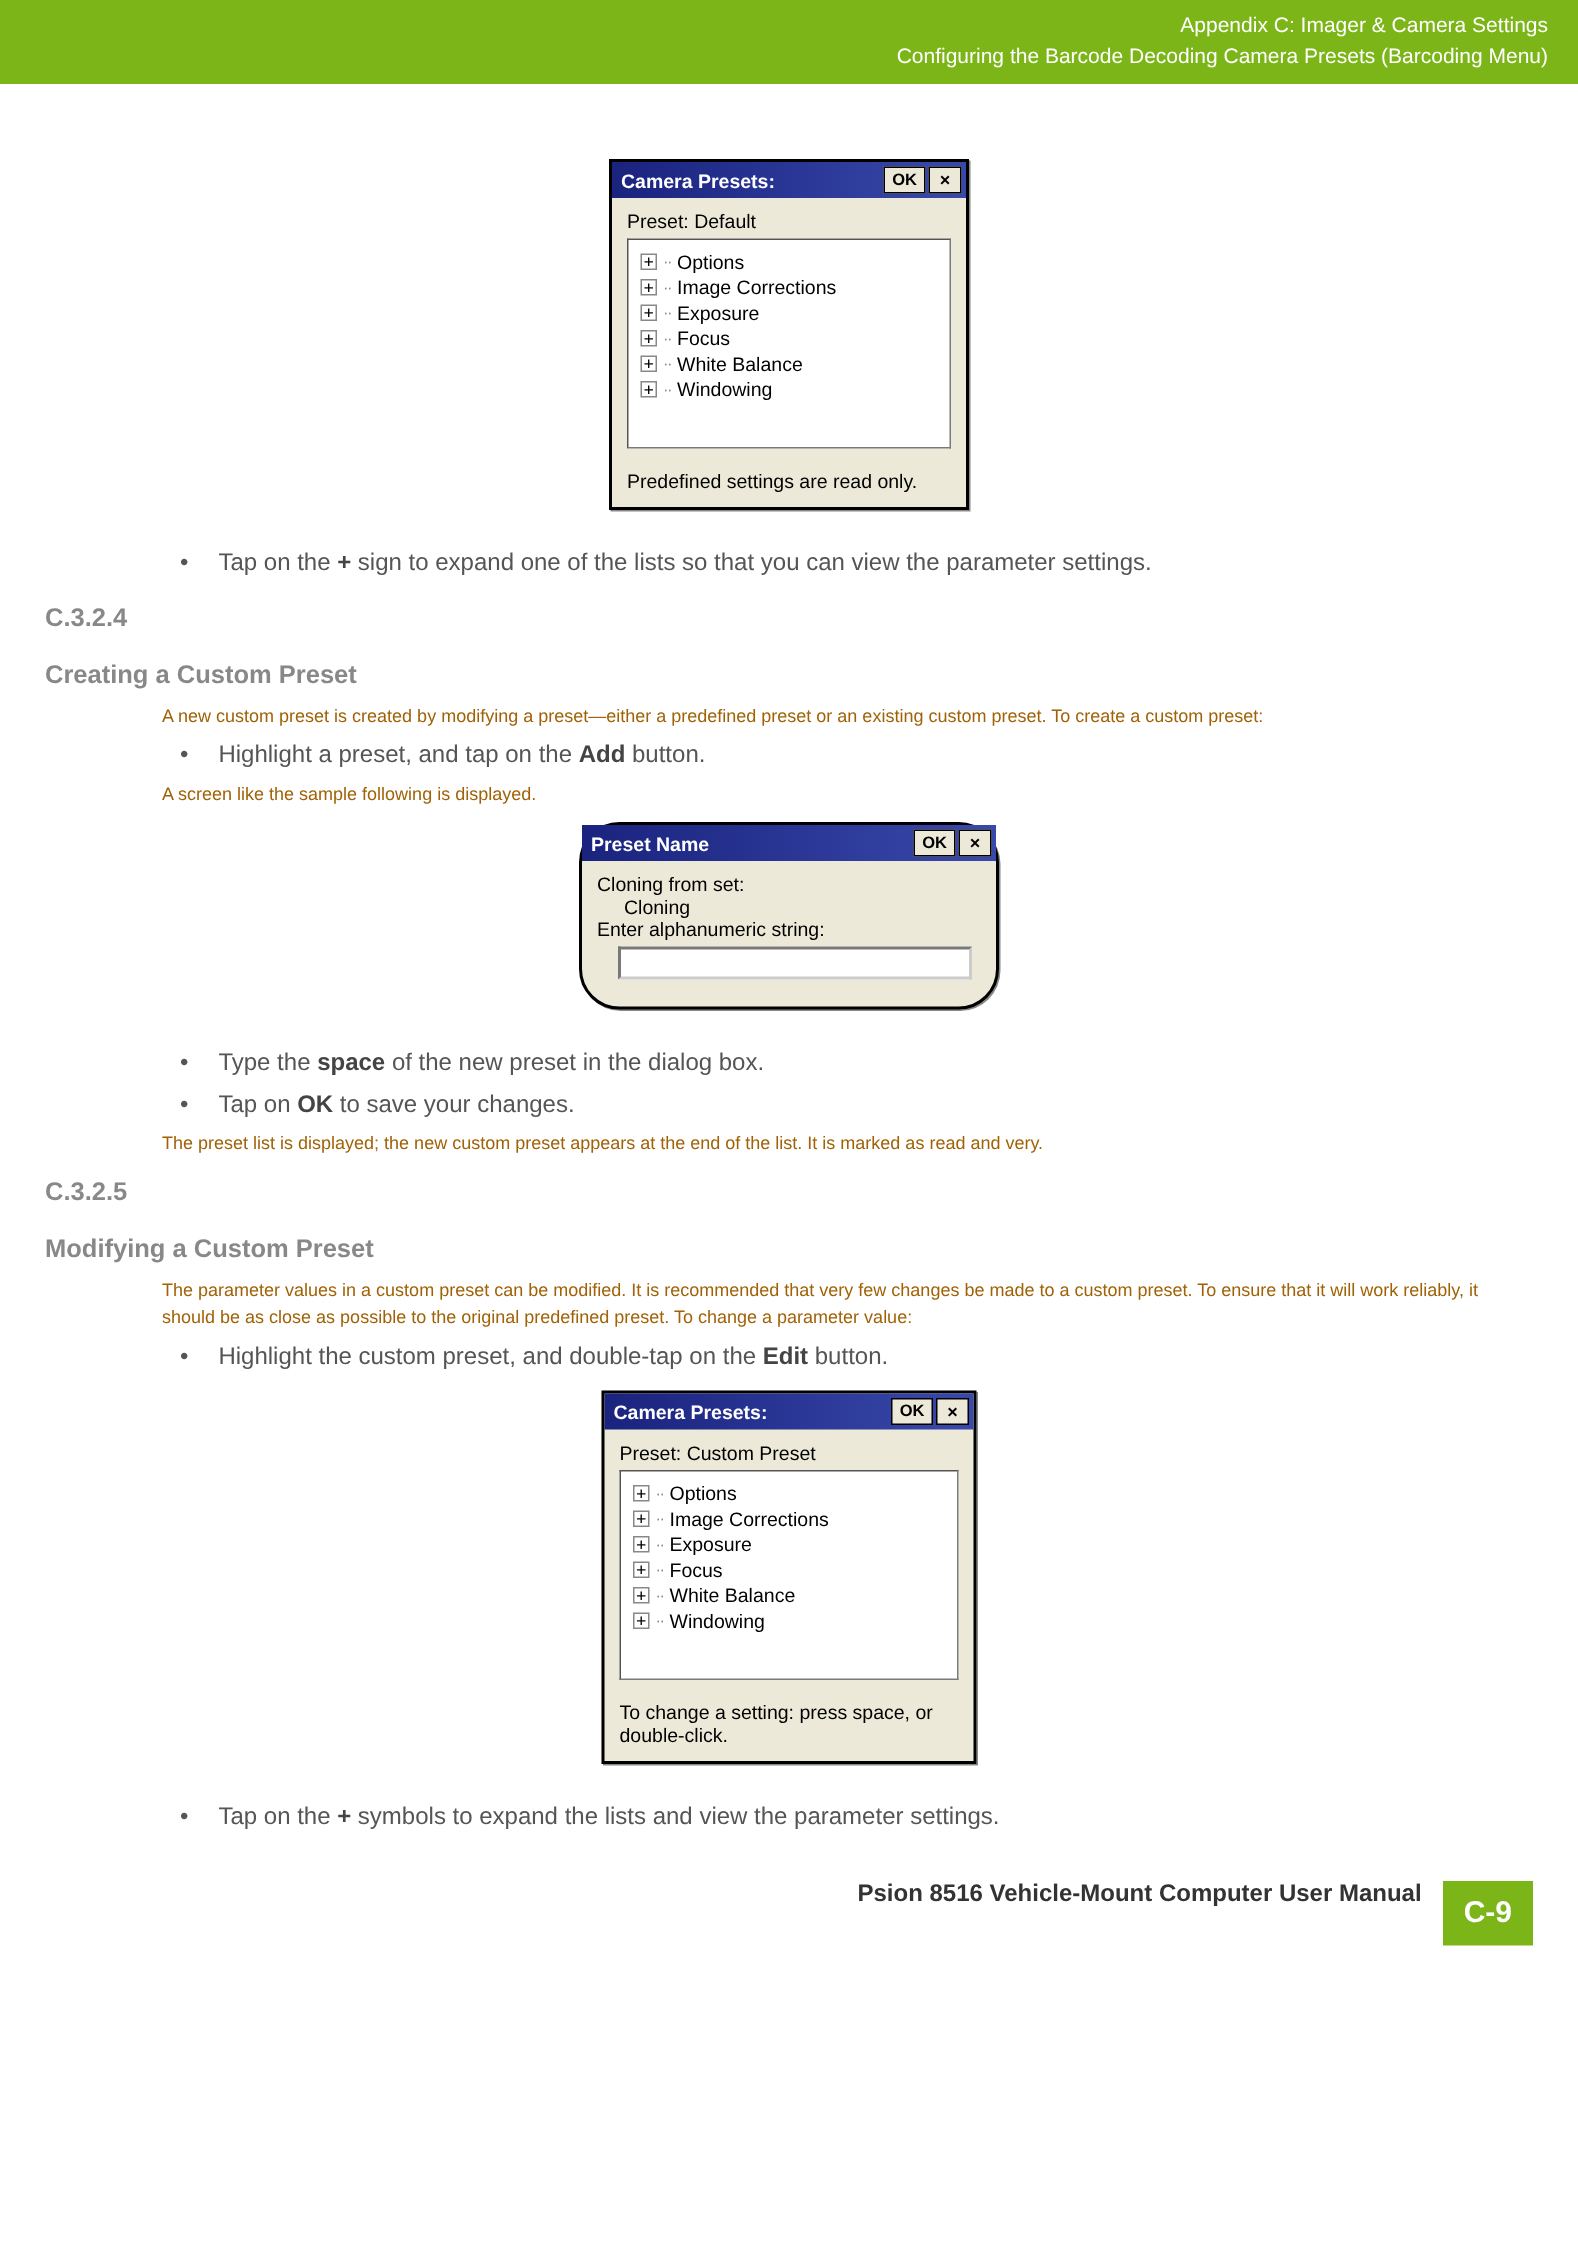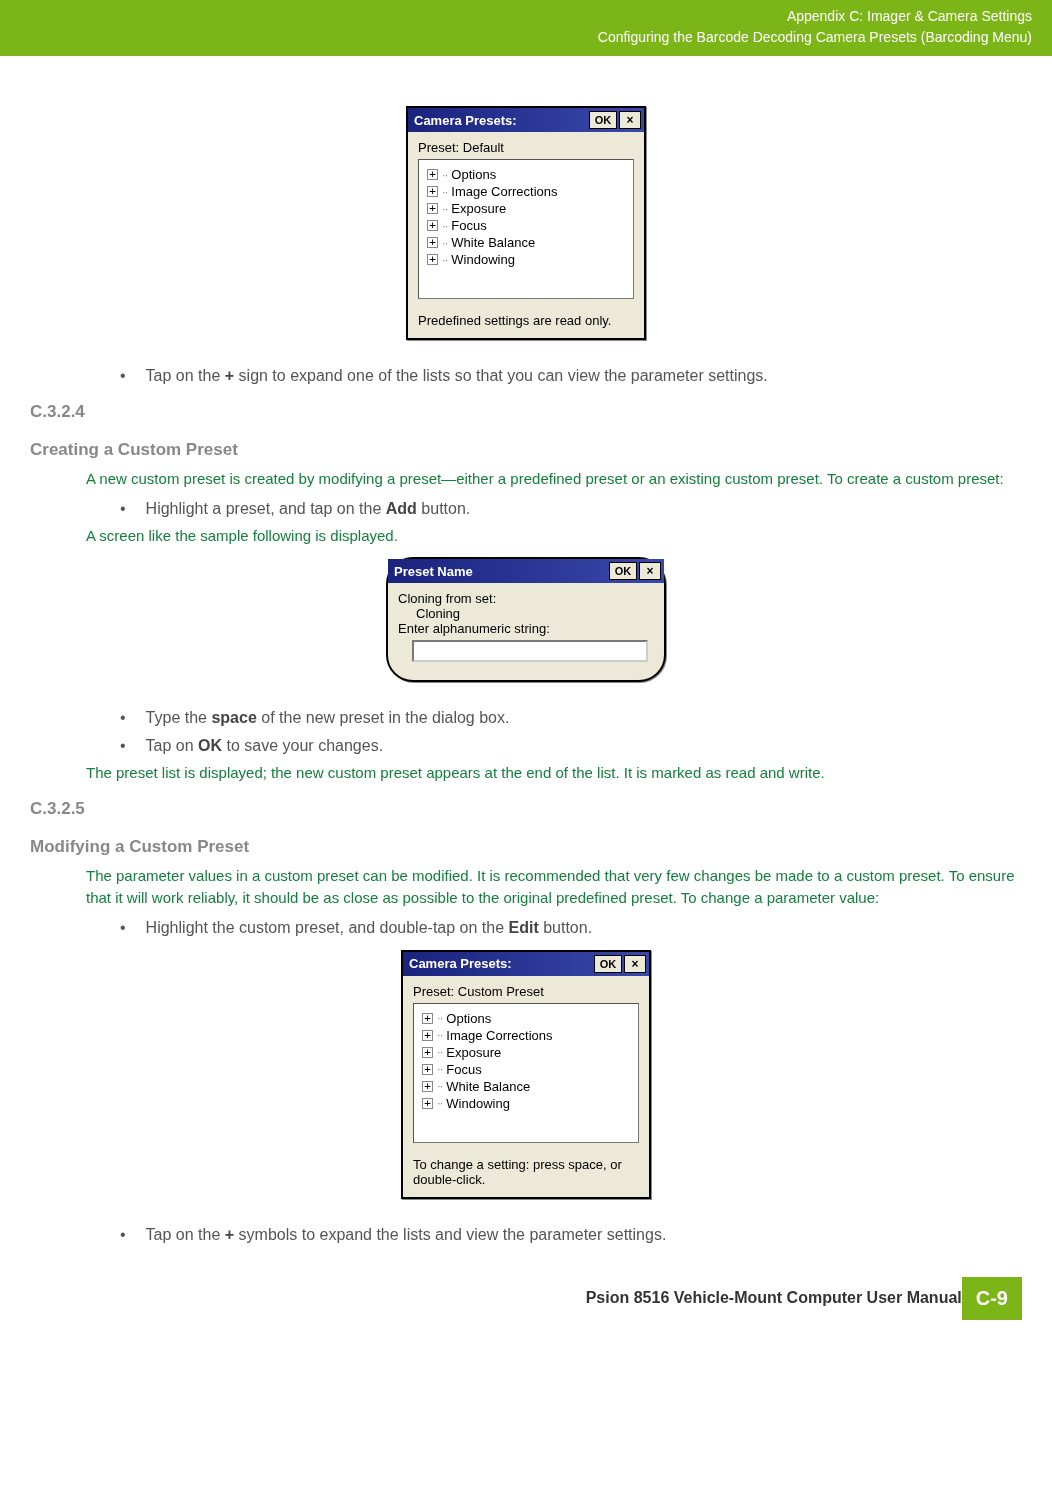--- a/index.html
+++ b/index.html
@@ -118,23 +118,23 @@
     margin-left: 90px;
     display: flex;
     gap: 20px;
     font-size: 16px;
     color: #555;
     margin-bottom: 4px;
     line-height: 1.5;
   }
   .bullet-line .mark { flex-shrink: 0; }
   .body-text {
-    margin-left: 56px;
-    font-size: 15px;
-    color: #15803d;
+    margin-left: 78px;
+    font-size: 12px;
+    color: #a16207;
     line-height: 1.5;
     margin-bottom: 6px;
   }
   .section {
     display: flex;
     gap: 18px;
     margin-top: 14px;
     margin-bottom: 8px;
     flex-direction: column;
   }
@@ -145,21 +145,21 @@
     width: 72px;
   }
   .section .title {
     color: #888;
     font-weight: bold;
     font-size: 17px;
   }
   .footer {
     display: flex;
     justify-content: flex-end;
-    align-items: center;
+    gap: 14px;
     margin-top: 30px;
     padding-right: 0;
   }
   .footer-text {
     color: #333;
     font-weight: bold;
     font-size: 16px;
   }
   .page-badge {
     background: #7CB518;
@@ -264,21 +264,21 @@
   </div>
 
   <div class="bullet-line">
     <span class="mark">•</span>
     <span>Type the <b>space</b> of the new preset in the dialog box.</span>
   </div>
   <div class="bullet-line">
     <span class="mark">•</span>
     <span>Tap on <b>OK</b> to save your changes.</span>
   </div>
-  <div class="body-text">The preset list is displayed; the new custom preset appears at the end of the list. It is marked as read and write.</div>
+  <div class="body-text">The preset list is displayed; the new custom preset appears at the end of the list. It is marked as read and very.</div>
 
   <div class="section">
     <div class="num">C.3.2.5</div>
     <div class="title">Modifying a Custom Preset</div>
   </div>
 
   <div class="body-text">The parameter values in a custom preset can be modified. It is recommended that very few changes be made to a custom preset. To ensure that it will work reliably, it should be as close as possible to the original predefined preset. To change a parameter value:</div>
   <div class="bullet-line">
     <span class="mark">•</span>
     <span>Highlight the custom preset, and double-tap on the <b>Edit</b> button.</span>

